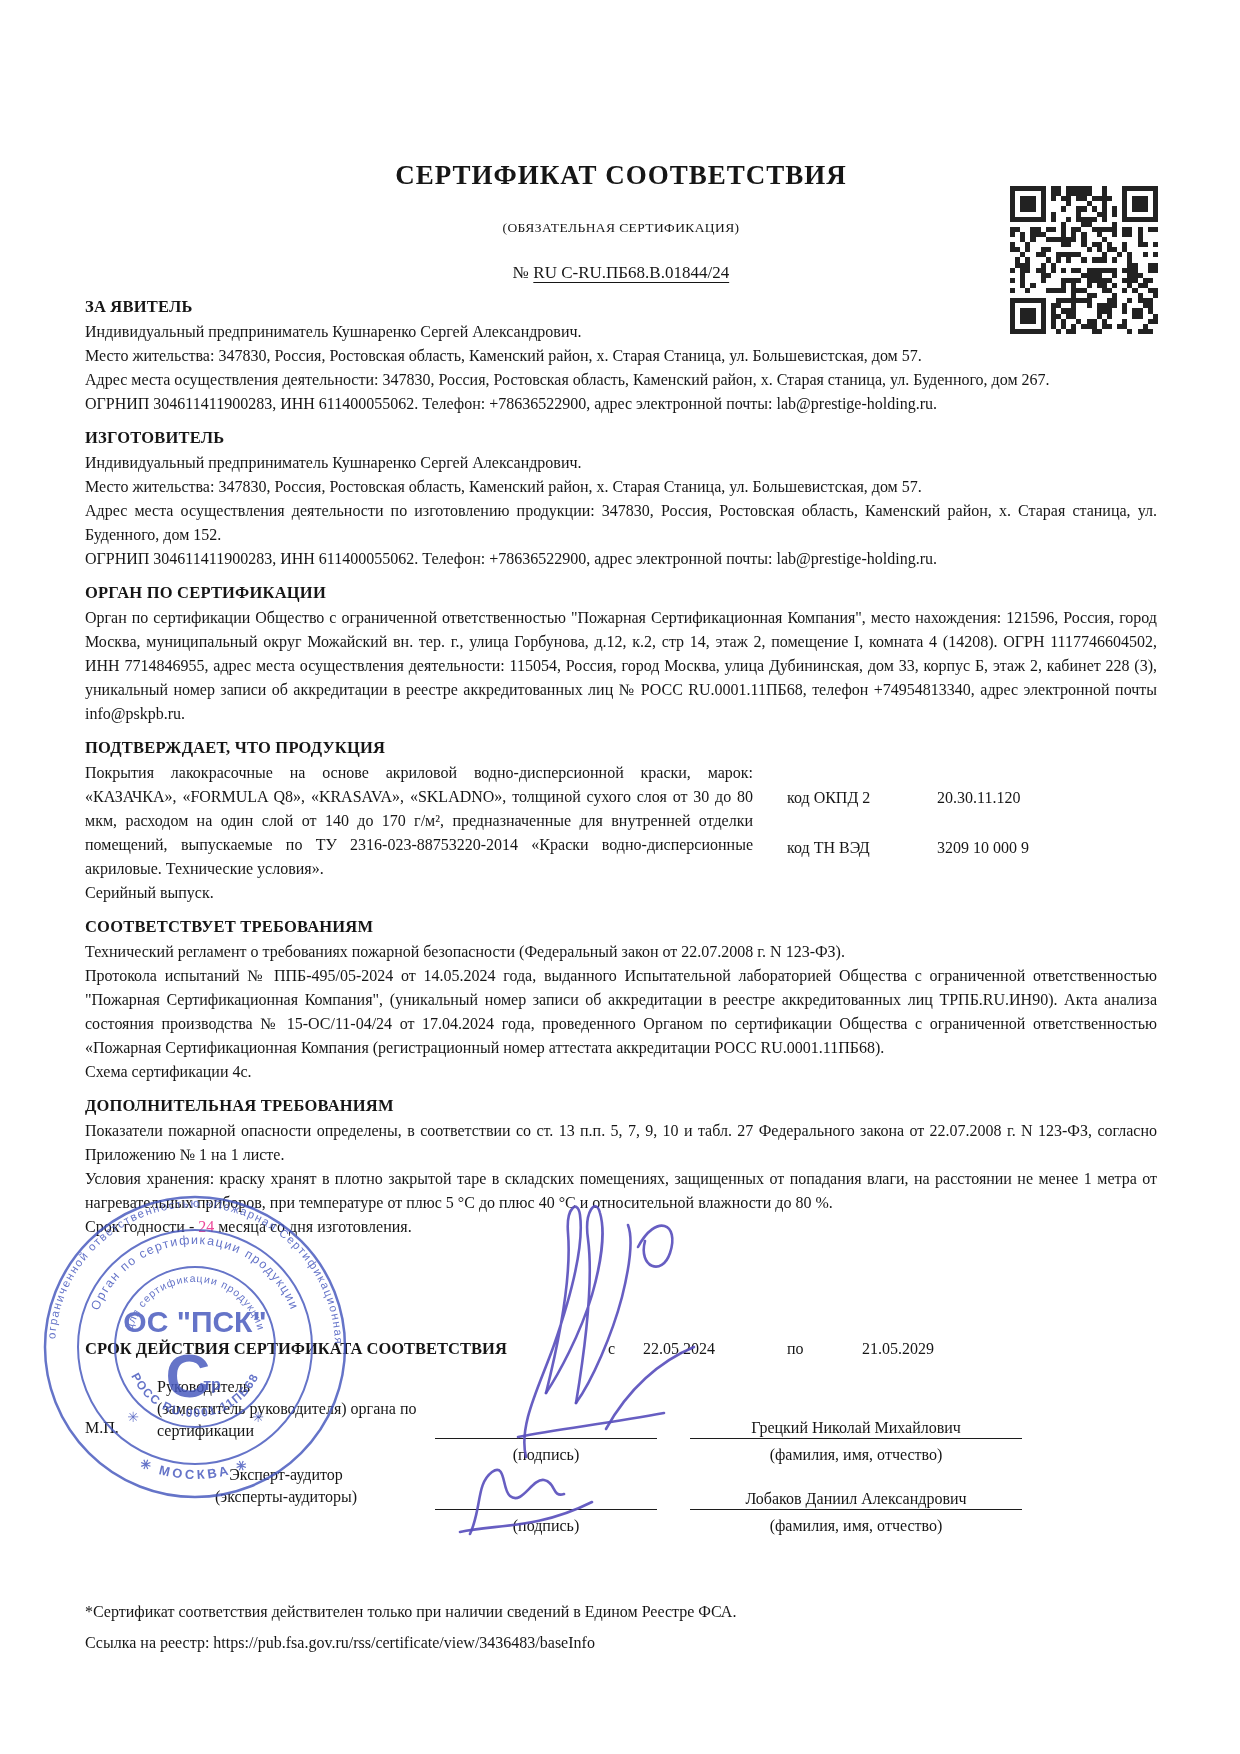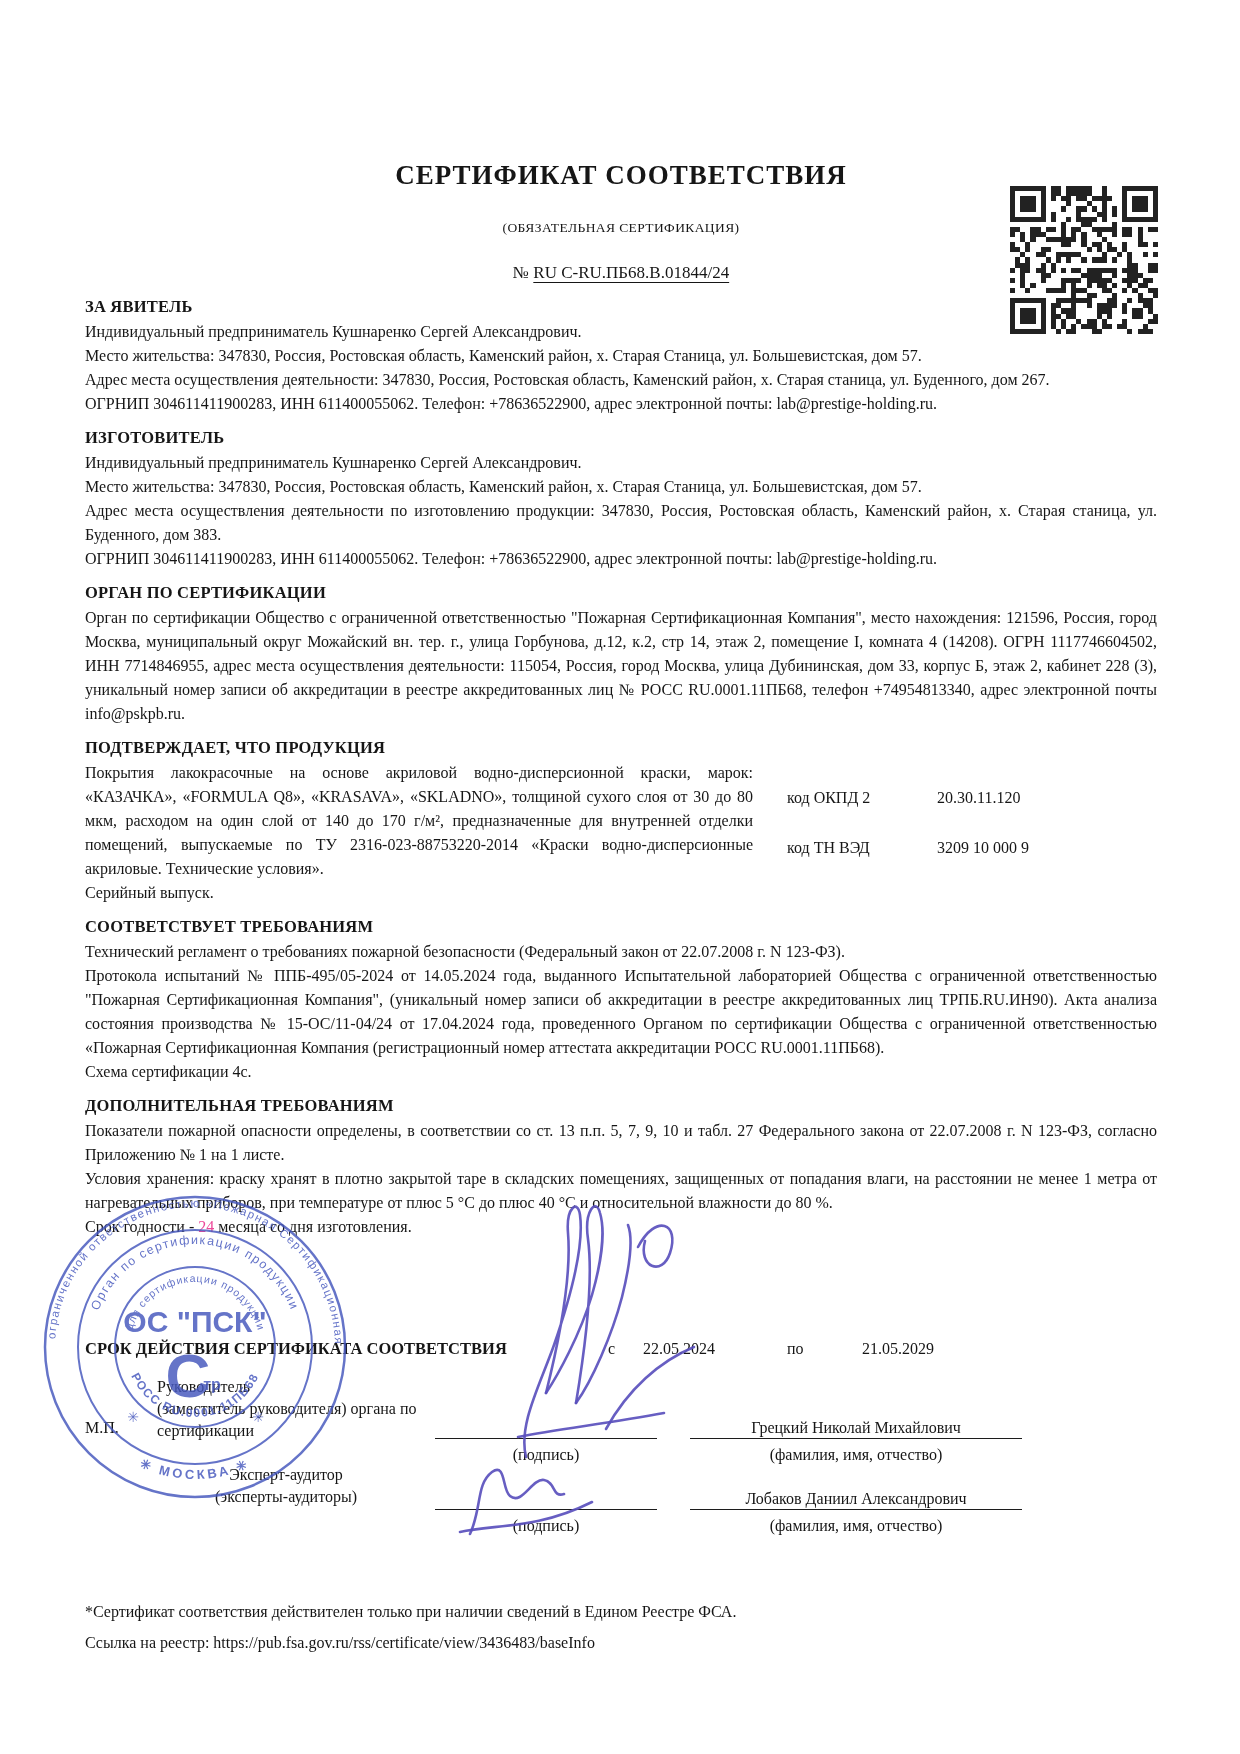--- a/index.html
+++ b/index.html
@@ -84,21 +84,21 @@
           <p class="line">Адрес места осуществления деятельности: 347830, Россия, Ростовская область, Каменский район, х. Старая станица, ул. Буденного, дом 267.</p>
           <p class="line">ОГРНИП 304611411900283, ИНН 611400055062. Телефон: +78636522900, адрес электронной почты: lab@prestige-holding.ru.</p>
         </div>
     </section>
 
     <section>
       <p class="sec-header">ИЗГОТОВИТЕЛЬ</p>
       <div>
           <p class="line">Индивидуальный предприниматель Кушнаренко Сергей Александрович.</p>
           <p class="line">Место жительства: 347830, Россия, Ростовская область, Каменский район, х. Старая Станица, ул. Большевистская, дом 57.</p>
-          <p class="line">Адрес места осуществления деятельности по изготовлению продукции: 347830, Россия, Ростовская область, Каменский район, х. Старая станица, ул. Буденного, дом 383.</p>
+          <p class="line">Адрес места осуществления деятельности по изготовлению продукции: 347830, Россия, Ростовская область, Каменский район, х. Старая станица, ул. Буденного, дом 152.</p>
           <p class="line">ОГРНИП 304611411900283, ИНН 611400055062. Телефон: +78636522900, адрес электронной почты: lab@prestige-holding.ru.</p>
         </div>
     </section>
 
     <section>
       <p class="sec-header">ОРГАН ПО СЕРТИФИКАЦИИ</p>
       <div>
           <p class="line">Орган по сертификации Общество с ограниченной ответственностью "Пожарная Сертификационная Компания", место нахождения: 121596, Россия, город Москва, муниципальный округ Можайский вн. тер. г., улица Горбунова, д.12, к.2, стр 14, этаж 2, помещение I, комната 4 (14208). ОГРН 1117746604502, ИНН 7714846955, адрес места осуществления деятельности: 115054, Россия, город Москва, улица Дубининская, дом 33, корпус Б, этаж 2, кабинет 228 (3), уникальный номер записи об аккредитации в реестре аккредитованных лиц № РОСС RU.0001.11ПБ68, телефон +74954813340, адрес электронной почты info@pskpb.ru.</p>
         </div>
     </section>

